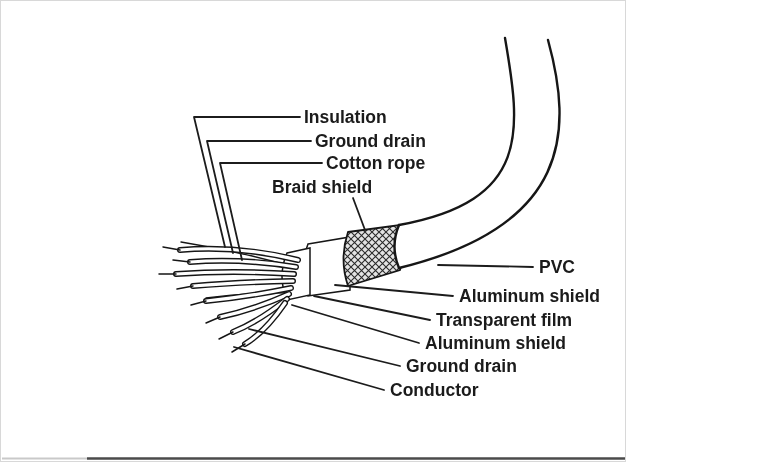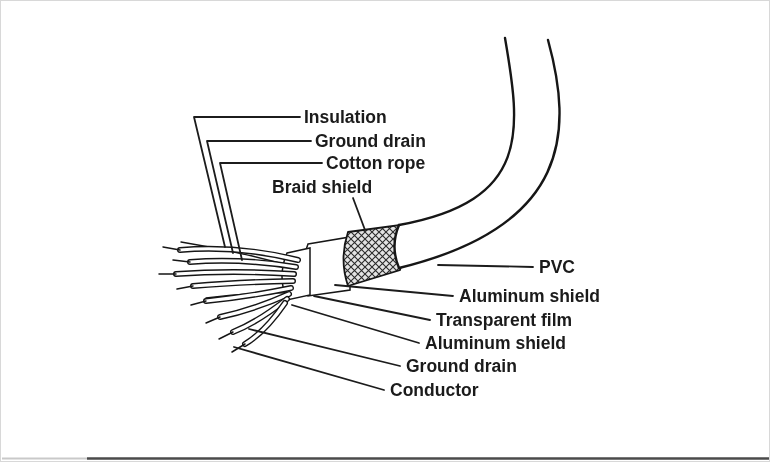--- a/index.html
+++ b/index.html
@@ -1,18 +1,18 @@
 <!DOCTYPE html>
 <html><head>
 <meta charset="utf-8">
 <style>
   html,body{margin:0;padding:0;background:#ffffff;}
   .frame{
     position:relative;
-    width:770px;height:462px;
+    width:626px;height:462px;
     box-sizing:border-box;
     border:1px solid #d8d8d8;
     background:#ffffff;
     overflow:hidden;
     font-family:"Liberation Sans", sans-serif;
   }
   svg{display:block;}
   .lbl{
     font-family:"Liberation Sans", sans-serif;
     font-weight:700;

